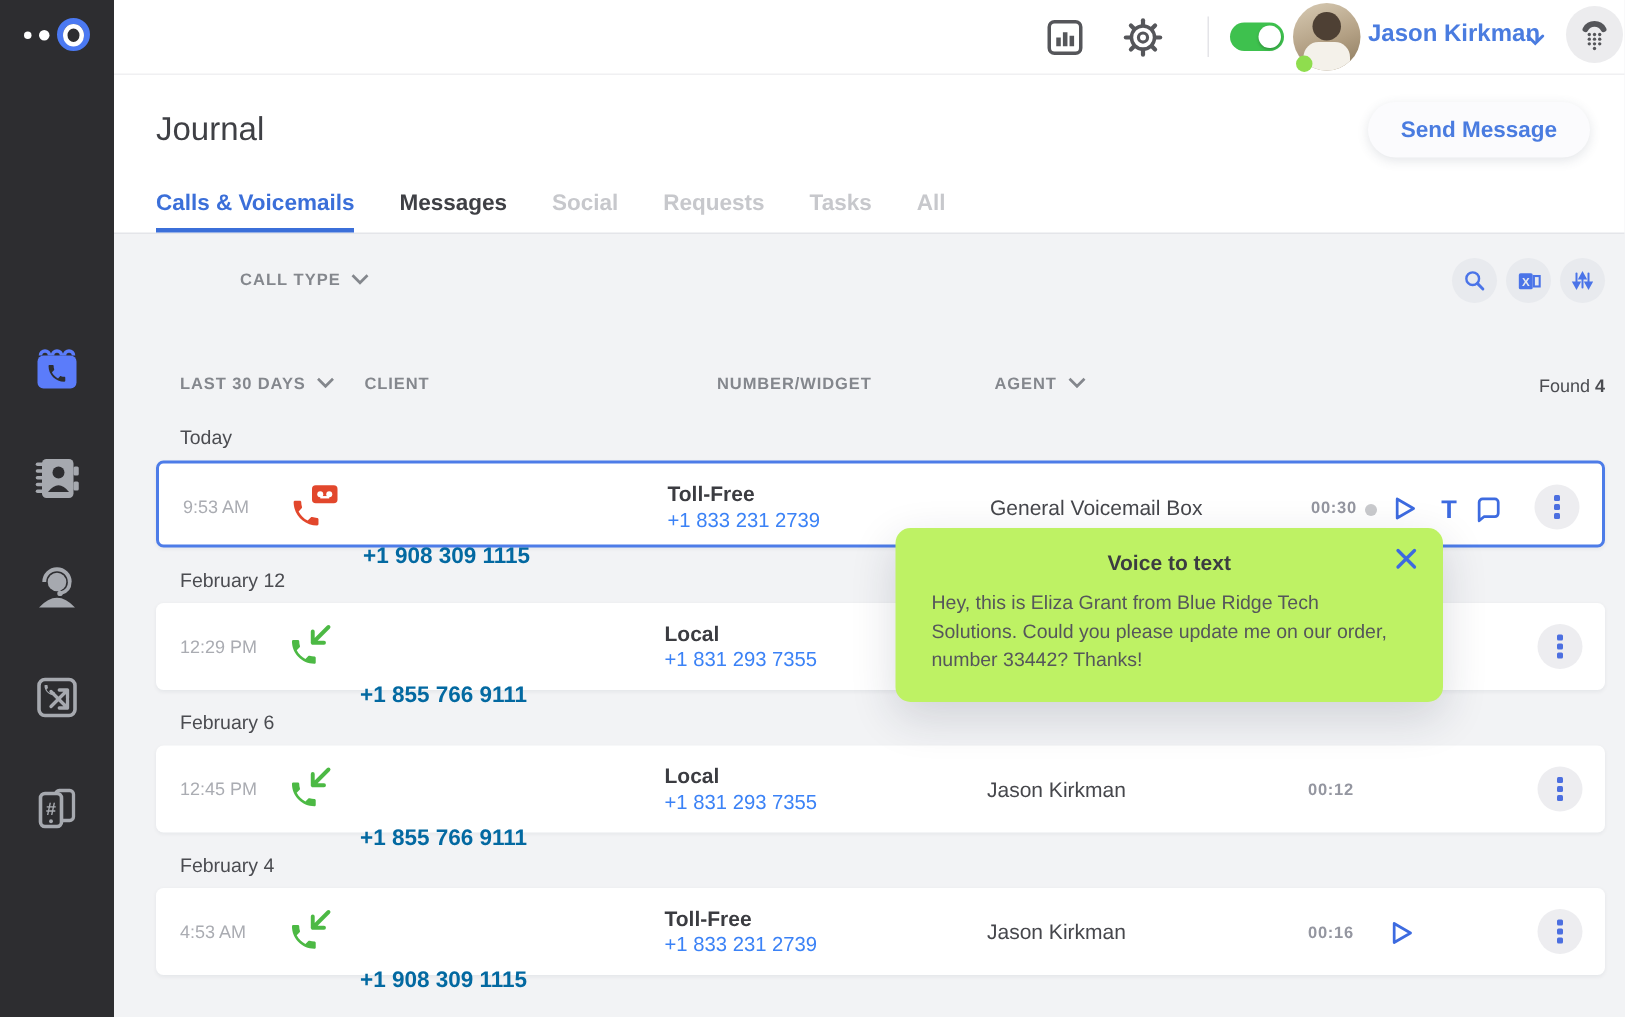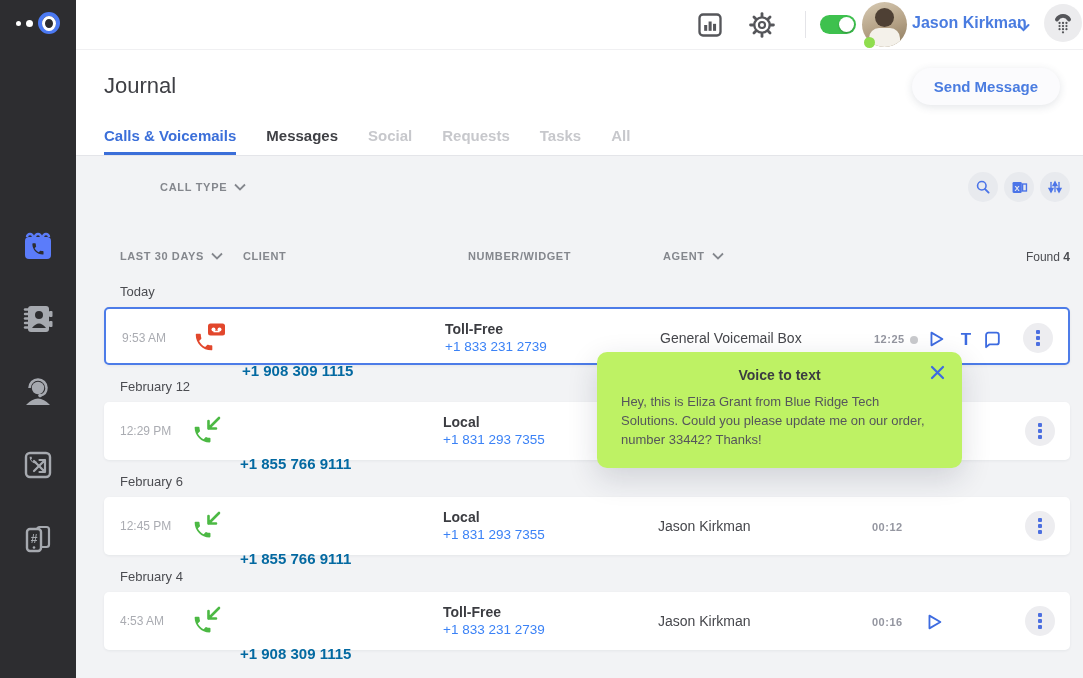--- a/index.html
+++ b/index.html
@@ -70,21 +70,21 @@
     letter-spacing:.7px; color:#84878d; cursor:pointer; display:flex; gap:7px; align-items:center;margin-left:40px; }
   .round-icons { position:absolute; right:0; top:0; display:flex; gap:6px; }
   .round-btn { width:30px; height:30px; border-radius:50%; background:#e8eaee;
     display:flex; align-items:center; justify-content:center; color:#4b74e8; cursor:pointer; }
 
   .thead { position:relative; height:16px; margin-top:46px; font-size:11px; font-weight:700;
     letter-spacing:.6px; color:#84878d; }
   .th { position:absolute; top:0; }
   .th-period { left:16px; display:flex; gap:7px; align-items:center; cursor:pointer; }
   .th-client { left:139px; }
-  .th-number { left:339px;padding-left:25px; }
+  .th-number { left:349px;padding-left:25px; }
   .th-agent  { left:559px; display:flex; gap:7px; align-items:center; cursor:pointer; }
   .found { position:absolute; right:0; top:0; font-size:12px; letter-spacing:0;
     font-weight:400; color:#4b4c51; }
   .found b { font-weight:700; }
 
   .group-label { font-size:13px; color:#4b4c51; padding-left:16px; margin:14px 0 8px; }
   .group-label.first { margin-top:18px; }
 
   .row { position:relative; height:58px; background:#ffffff; border-radius:5px;
     box-shadow:0 1px 3px rgba(25,30,45,.06); cursor:pointer; }
@@ -345,21 +345,21 @@
           <circle cx="27.5" cy="7.5" r="2" fill="#ffffff"></circle>
           <rect x="21.5" y="8.7" width="6" height="1.6" fill="#ffffff"></rect>
         </svg>
       </span>
       <span class="cell-client">+1 908 309 1115</span>
       <span class="cell-line">
         <div class="line-type">Toll-Free</div>
         <div class="line-number">+1 833 231 2739</div>
       </span>
       <span class="cell-agent">General Voicemail Box</span>
-      <span class="cell-duration">12:25</span>
+      <span class="cell-duration">00:30</span>
       <span class="dot-indicator"></span>
       <span class="act act-play">
         <svg width="20" height="20" viewBox="0 0 22 22">
             <polygon points="6,4 18,11 6,18" fill="none" stroke="currentColor" stroke-width="2" stroke-linejoin="round"></polygon>
           </svg>
       </span>
       <span class="act act-t">T</span>
       <span class="act act-note">
         <svg width="20" height="20" viewBox="0 0 22 22">
             <path d="M7 4 h9 a2.5 2.5 0 0 1 2.5 2.5 v8 a2.5 2.5 0 0 1 -2.5 2.5 h-8 l-3.5 3 v-13.5 a2.5 2.5 0 0 1 2.5 -2.5 z" fill="none" stroke="currentColor" stroke-width="2" stroke-linejoin="round"></path>

